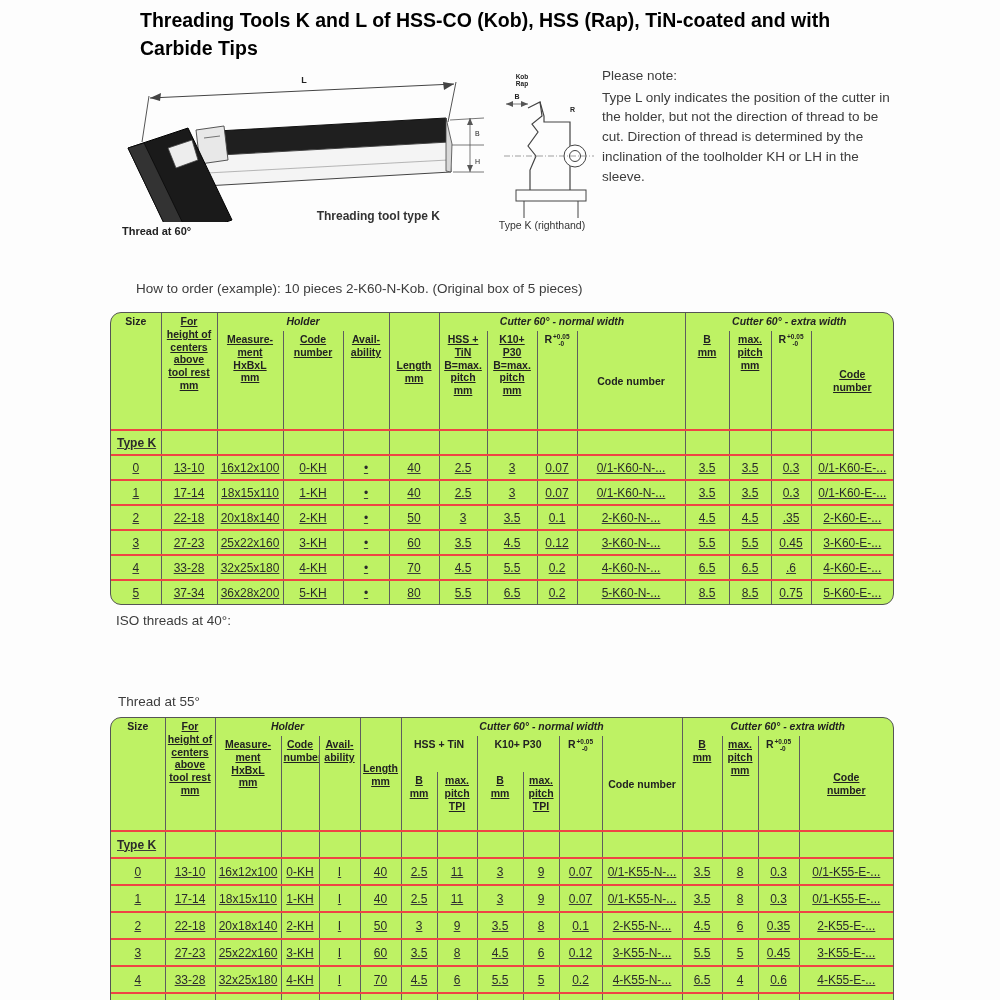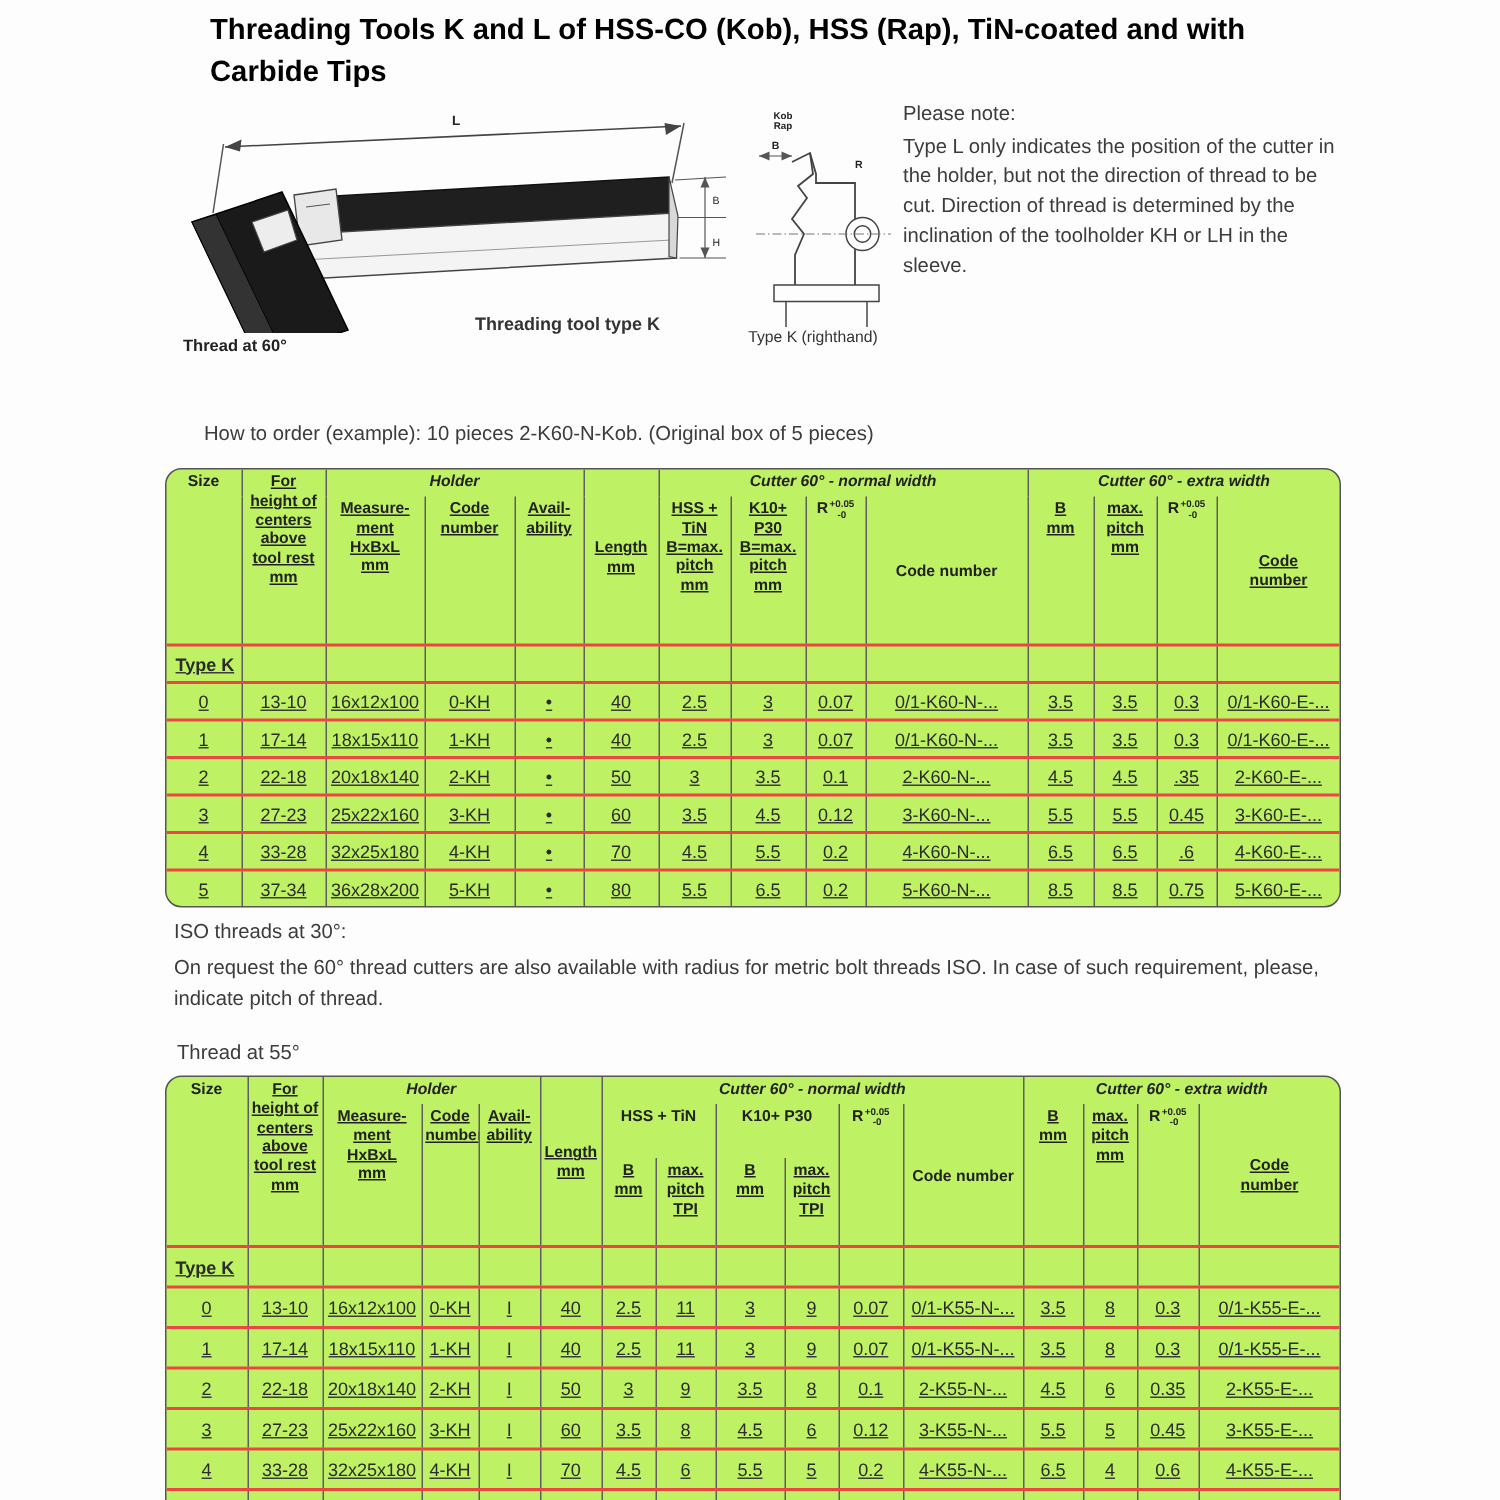--- a/index.html
+++ b/index.html
@@ -290,22 +290,21 @@
           <td>8.5</td>
           <td>8.5</td>
           <td>0.75</td>
           <td class="code">5-K60-E-...</td>
         </tr>
       </tbody>
   </table>
 </div>
 
 <div class="abs" id="iso-block">
-  <div class="nh">ISO threads at 30°:</div>
-  <div>On request the 60° thread cutters are also available with radius for metric bolt threads ISO.  In case of such requirement, please, indicate pitch of thread.</div>
+  <div class="nh">ISO threads at 40°:</div>
 </div>
 
 <div class="abs" id="t55-heading">Thread at 55°</div>
 
 <div class="abs tbl-frame" id="t55-wrap">
   <table id="t55">
     <colgroup>
       <col style="width:54px">
         <col style="width:50px">
         <col style="width:66px">

